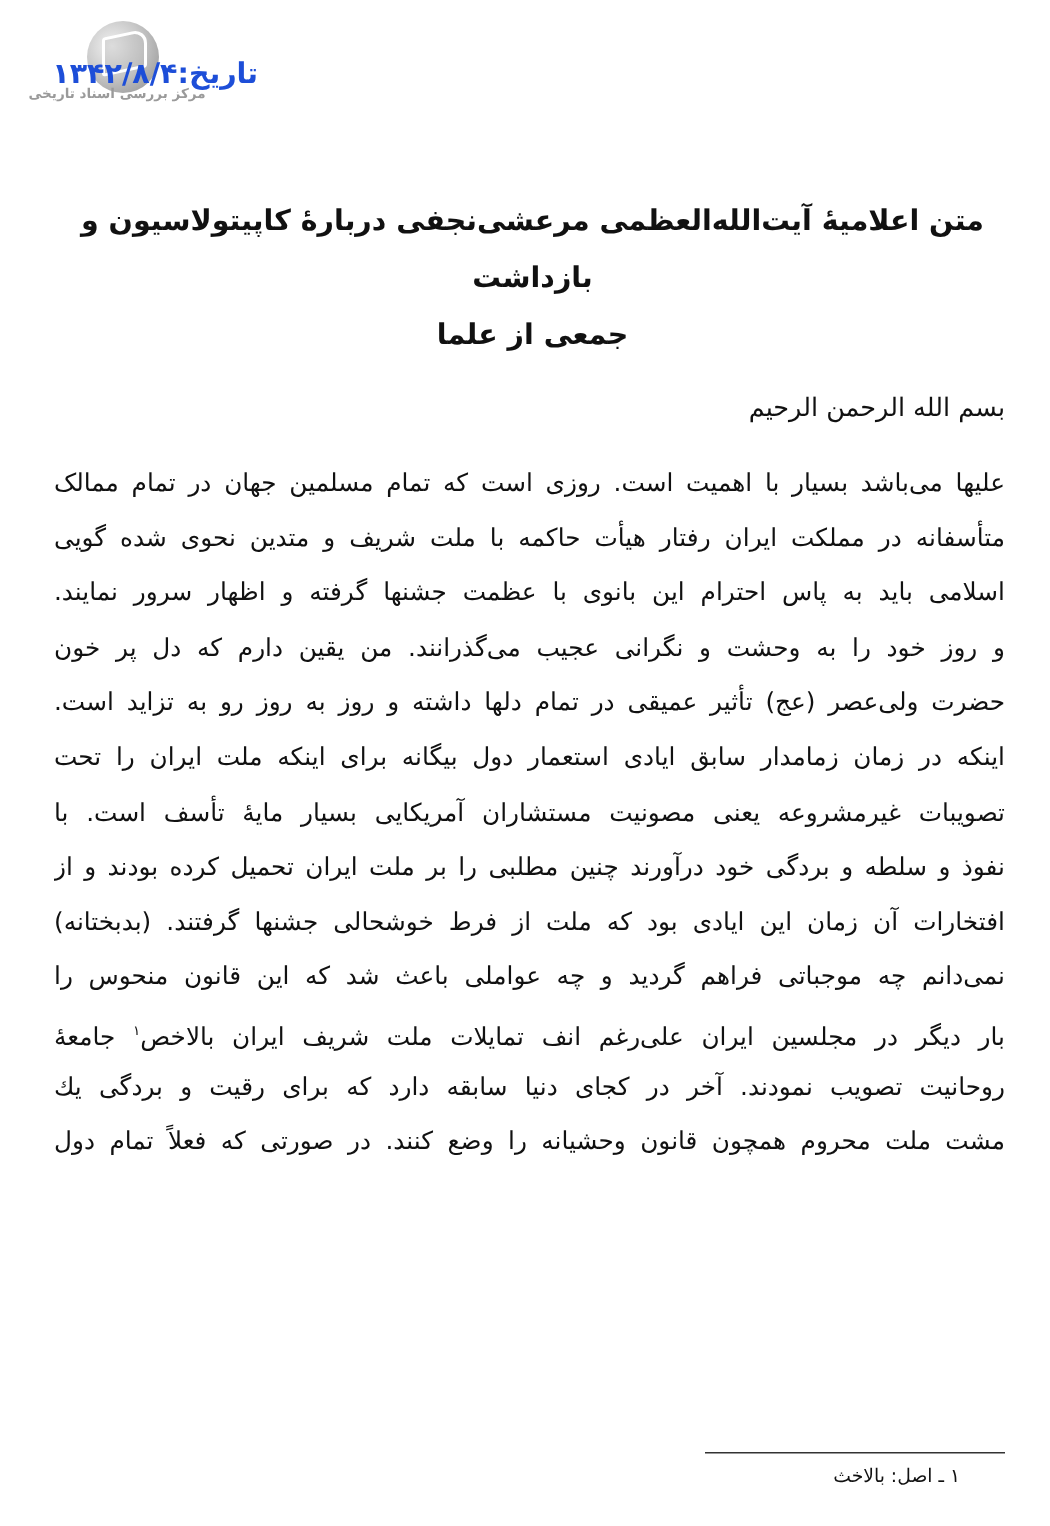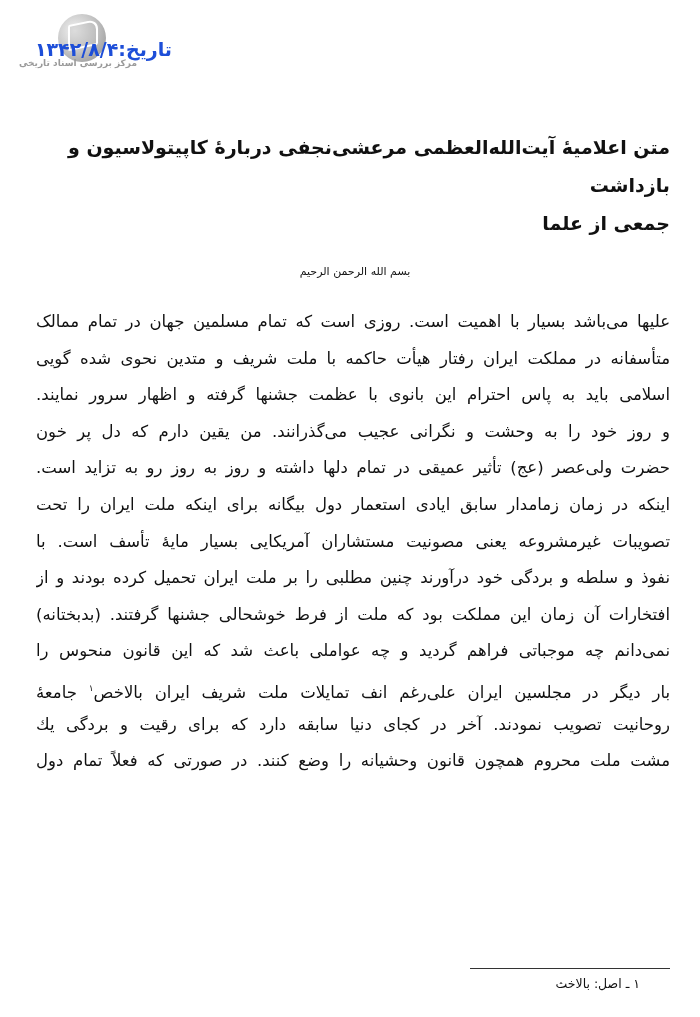--- a/index.html
+++ b/index.html
@@ -70,35 +70,35 @@
       font-size: 19px;
       color: #1d4ed8;
       white-space: nowrap;
     }
     .title {
       position: absolute;
       left: 40px;
       right: 30px;
       top: 128px;
       direction: rtl;
-      text-align: right;
+      text-align: center;
       font-family: "DejaVu Sans", sans-serif;
       font-weight: bold;
       font-size: 19px;
       line-height: 38px;
     }
     .bismillah {
       position: absolute;
       left: 40px;
       right: 30px;
       top: 258px;
       direction: rtl;
-      text-align: center;
+      text-align: right;
       font-family: "DejaVu Sans", sans-serif;
-      font-size: 11px;
+      font-size: 17px;
       line-height: 28px;
     }
     .body-text {
       position: absolute;
       left: 36px;
       right: 30px;
       top: 304px;
       direction: rtl;
       font-family: "DejaVu Sans", sans-serif;
       font-size: 16.5px;
@@ -160,21 +160,21 @@
 
   <div class="body-text">
     <div class="line">علیها می‌باشد بسیار با اهمیت است. روزی است که تمام مسلمین جهان در تمام ممالک</div>
     <div class="line">متأسفانه در مملکت ایران رفتار هیأت حاکمه با ملت شریف و متدین نحوی شده گویی</div>
     <div class="line">اسلامی باید به پاس احترام این بانوی با عظمت جشنها گرفته و اظهار سرور نمایند.</div>
     <div class="line">و روز خود را به وحشت و نگرانی عجیب می‌گذرانند. من یقین دارم که دل پر خون</div>
     <div class="line">حضرت ولی‌عصر (عج) تأثیر عمیقی در تمام دلها داشته و روز به روز رو به تزاید است.</div>
     <div class="line">اینکه در زمان زمامدار سابق ایادی استعمار دول بیگانه برای اینکه ملت ایران را تحت</div>
     <div class="line">تصویبات غیرمشروعه یعنی مصونیت مستشاران آمریکایی بسیار مایهٔ تأسف است. با</div>
     <div class="line">نفوذ و سلطه و بردگی خود درآورند چنین مطلبی را بر ملت ایران تحمیل کرده بودند و از</div>
-    <div class="line">افتخارات آن زمان این مملکت بود که ملت از فرط خوشحالی جشنها گرفتند. (بدبختانه)</div>
+    <div class="line">افتخارات آن زمان این ایادی بود که ملت از فرط خوشحالی جشنها گرفتند. (بدبختانه)</div>
     <div class="line">نمی‌دانم چه موجباتی فراهم گردید و چه عواملی باعث شد که این قانون منحوس را</div>
     <div class="line"><span>بار دیگر در مجلسین ایران علی‌رغم انف تمایلات ملت شریف ایران بالاخص</span><sup class="fn">۱</sup> <span>جامعهٔ</span></div>
     <div class="line">روحانیت تصویب نمودند. آخر در کجای دنیا سابقه دارد که برای رقیت و بردگی یك</div>
     <div class="line">مشت ملت محروم همچون قانون وحشیانه را وضع کنند. در صورتی که فعلاً تمام دول</div>
   </div>
 
   <div class="footnote-rule"></div>
   <div class="footnote">۱ ـ اصل: بالاخث</div>
 
 </div>

